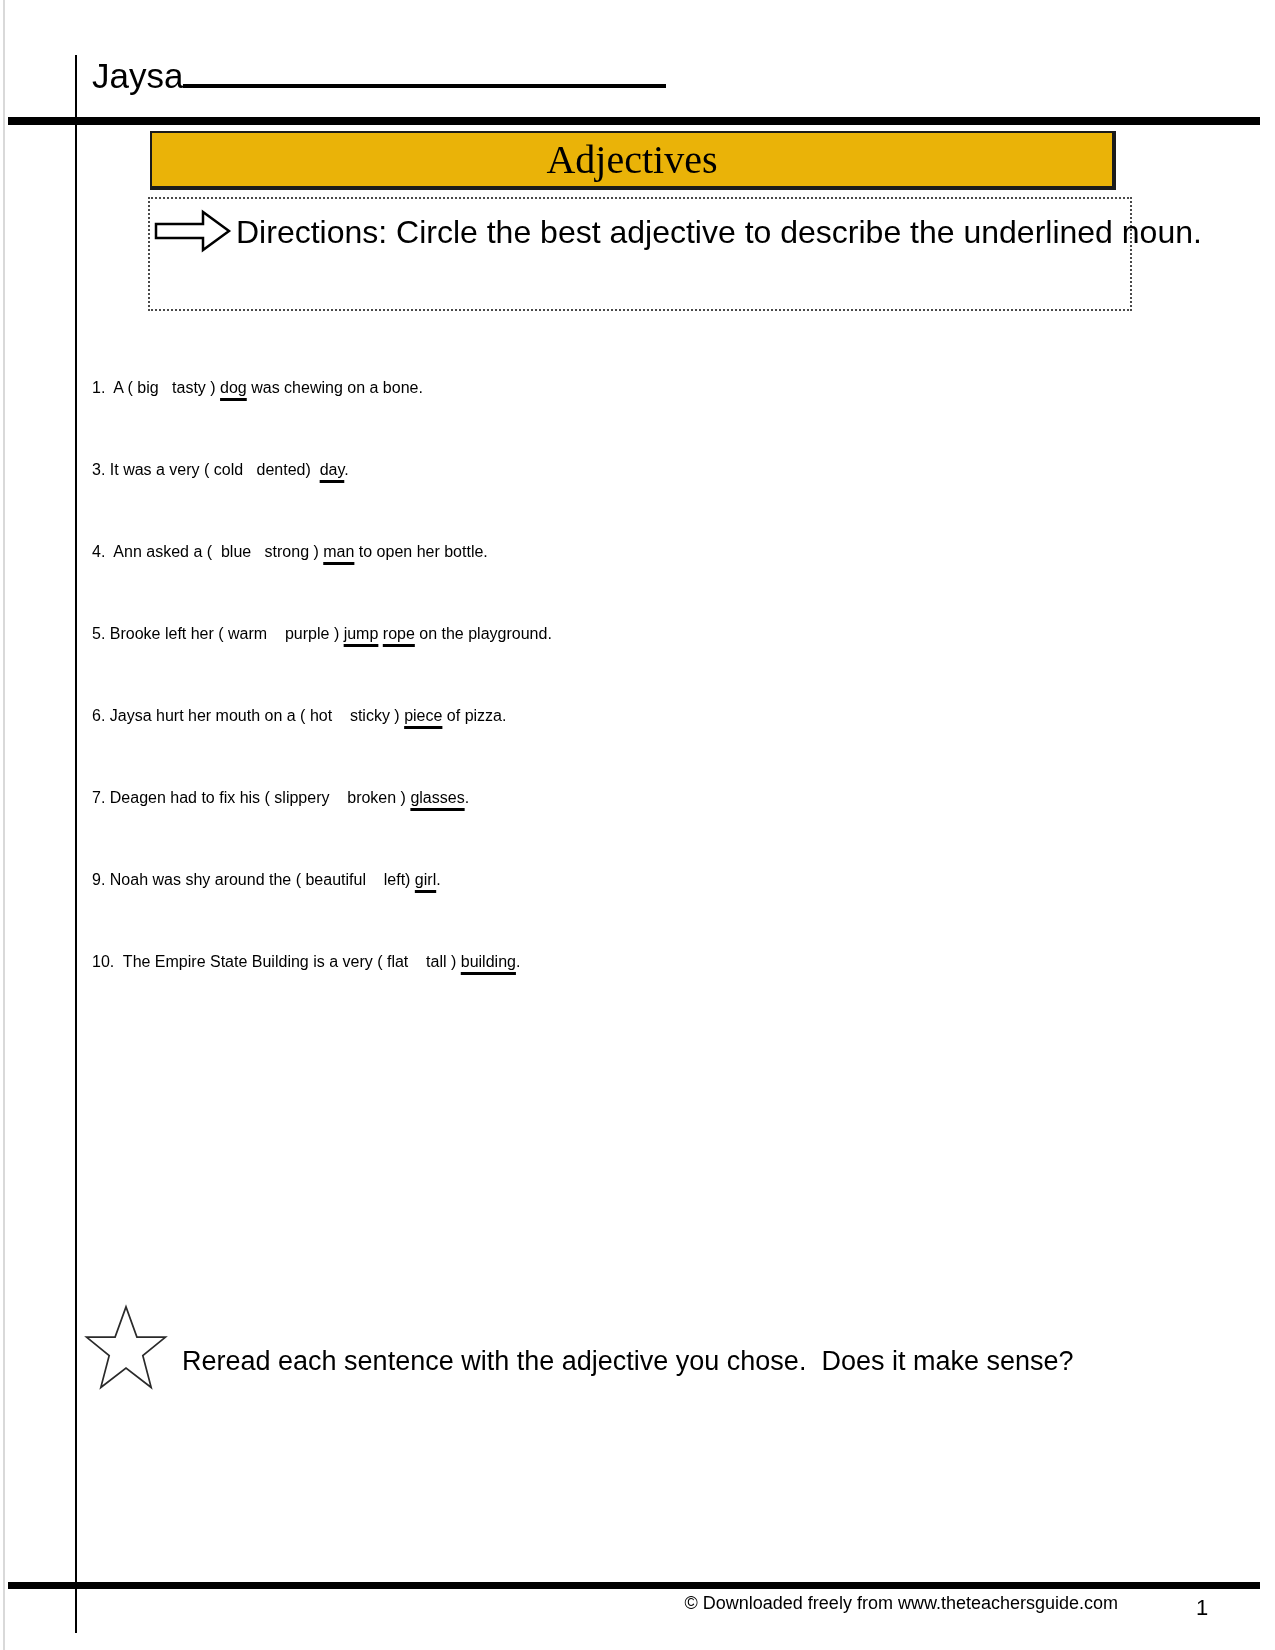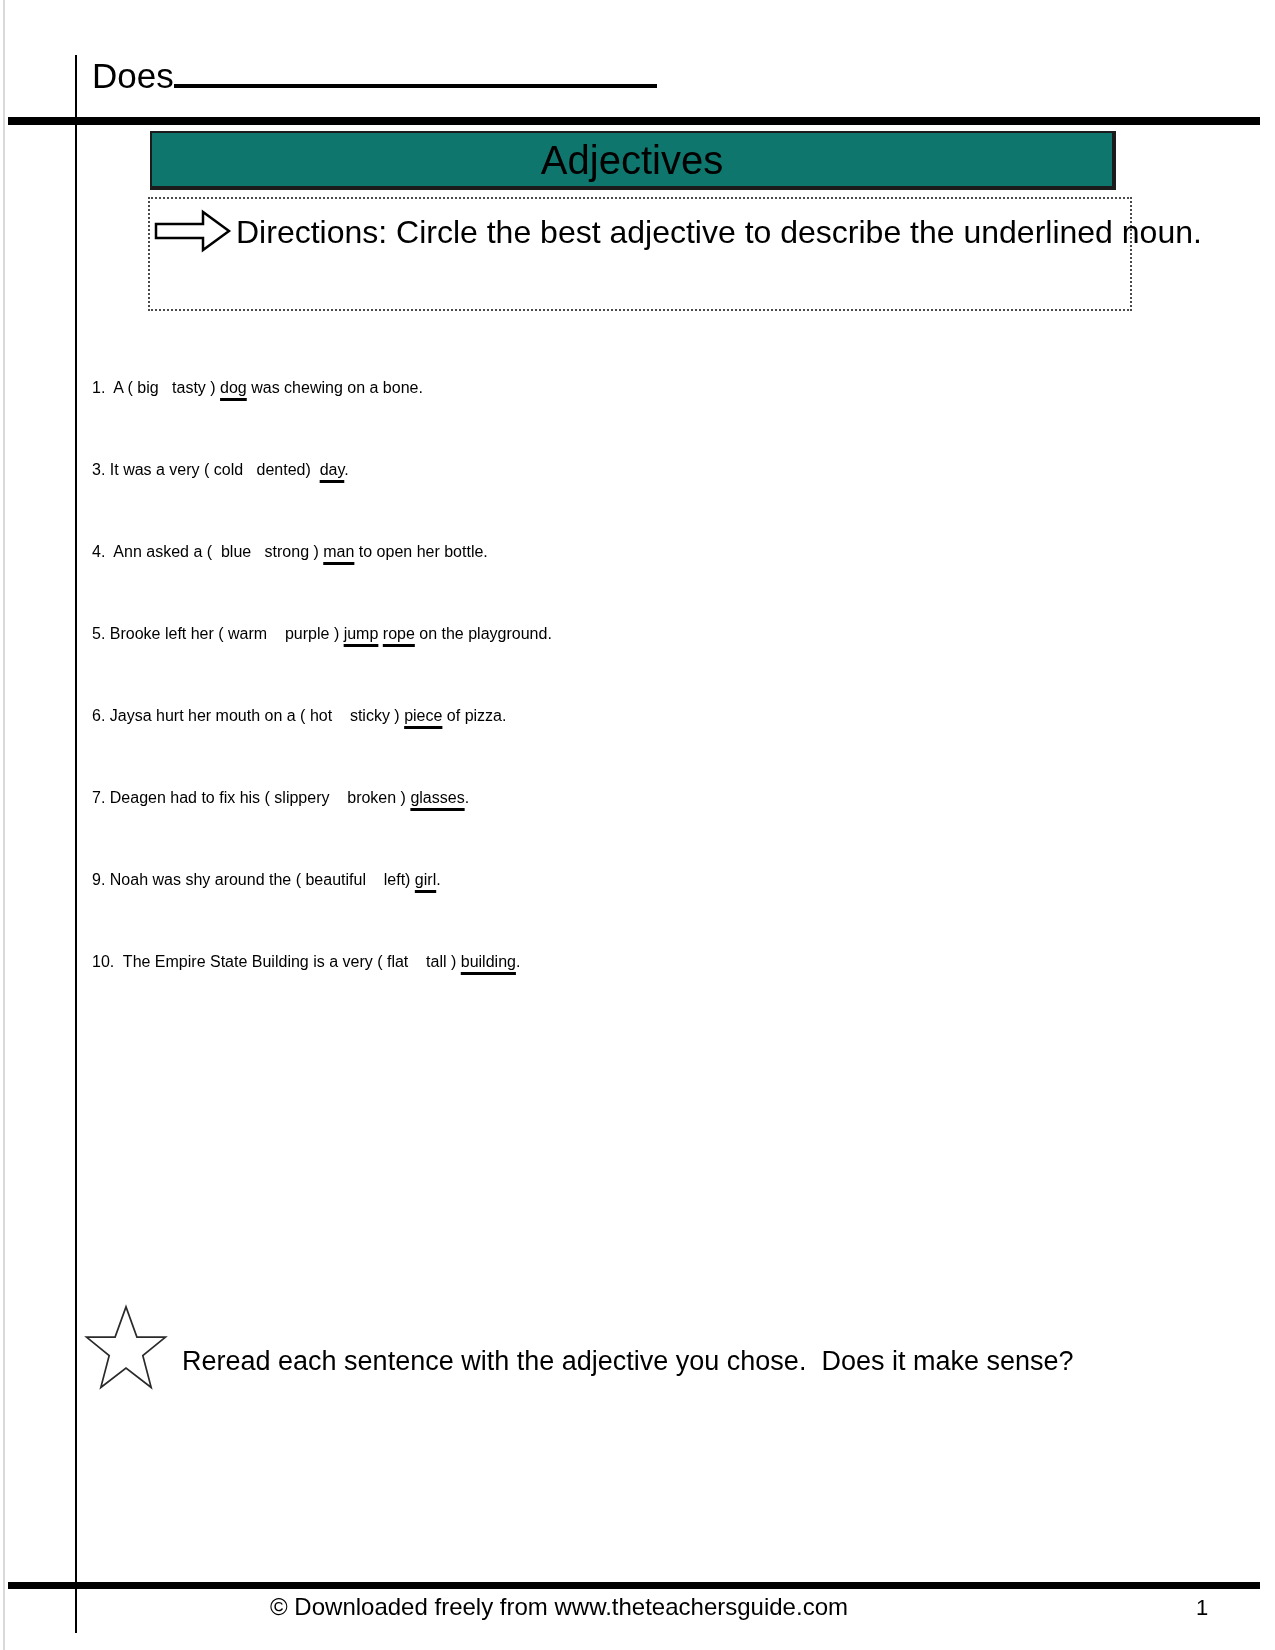--- a/index.html
+++ b/index.html
@@ -19,52 +19,52 @@
   }
   .ccss-code { font-size:22px; letter-spacing:0.5px; }
   .ccss-desc { font-family:"Liberation Serif", serif; font-size:17px; }
 
   .rule { position:absolute; left:8px; width:1252px; background:#000; }
   .top-rule { top:117px; height:8px; }
   .bottom-rule { top:1582px; height:7px; }
 
   .title-bar {
     position:absolute; left:150px; top:131px; width:960px; height:53px;
-    background:#0f766e; border:2px solid #1b1b1b; border-right-width:4px; border-bottom-width:4px;
-    text-align:center; font-size:40px; line-height:54px;
+    background:#eab308; border:2px solid #1b1b1b; border-right-width:4px; border-bottom-width:4px;
+    text-align:center; font-size:40px; line-height:54px;font-family:Liberation Serif, serif;
   }
 
   .directions-box {
     position:absolute; left:148px; top:197px; width:980px; height:110px;
     border:2px dotted #4a4a4a; background:#fff;
   }
   .arrow-icon { position:absolute; left:4px; top:10px; }
   .directions-text { position:absolute; left:86px; top:15px; font-size:32px; white-space:pre; }
 
   .sentences { position:absolute; left:92px; top:371px; width:1110px; font-size:16px; }
   .sentence { white-space:pre-wrap; line-height:34px; margin-bottom:48px; }
   .u { text-decoration:underline; text-decoration-thickness:2.5px; text-underline-offset:5px; }
 
   .reread-row { position:absolute; left:84px; top:1304px; width:1120px; height:100px; }
   .star-icon { position:absolute; left:0; top:0; }
   .reread-text { position:absolute; left:98px; top:42px; font-size:27px; white-space:pre; }
 
-  .footer-credit { position:absolute; left:0; top:1593px; width:1118px; text-align:center; font-size:24px; }
+  .footer-credit { position:absolute; left:0; top:1593px; width:1118px; text-align:right; font-size:18px; }
   .page-number { position:absolute; left:1196px; top:1595px; font-size:22px; }
 </style>
 </head>
 <body>
 
 <div class="page">
 
   <div class="edge-left"></div>
   <div class="margin-line"></div>
 
   <div class="name-row">
-    <span>Does</span><span class="name-blank"></span>
+    <span>Jaysa</span><span class="name-blank"></span>
   </div>
 
 
   <div class="rule top-rule"></div>
 
   <div class="title-bar">
     <span>Adjectives</span>
   </div>
 
   <div class="directions-box">

